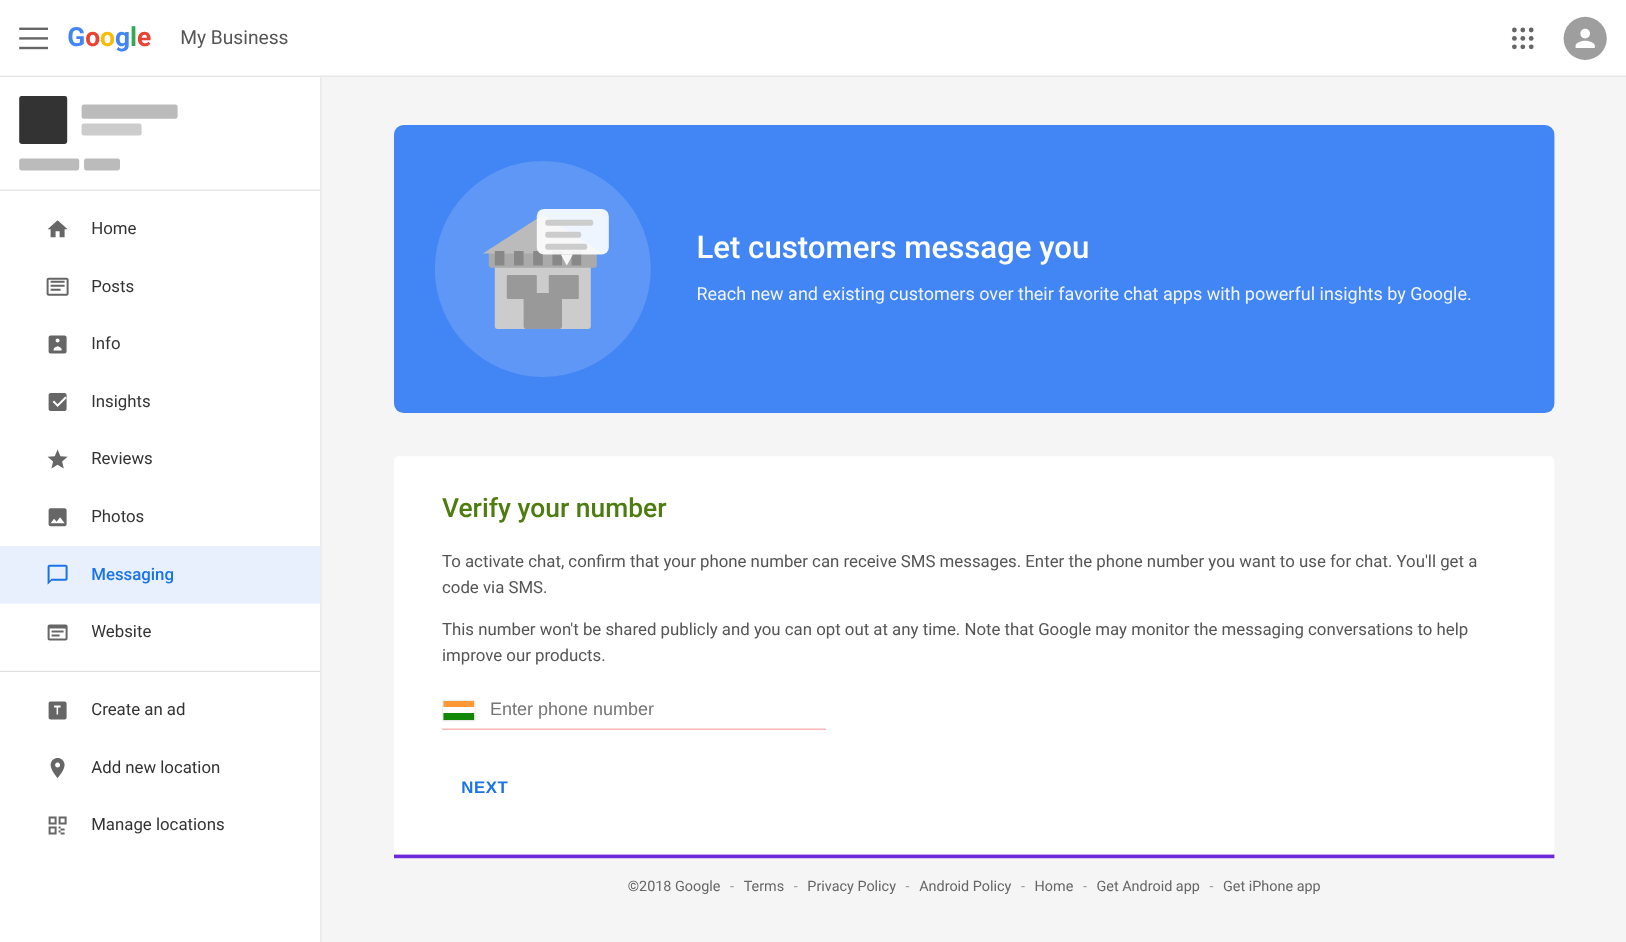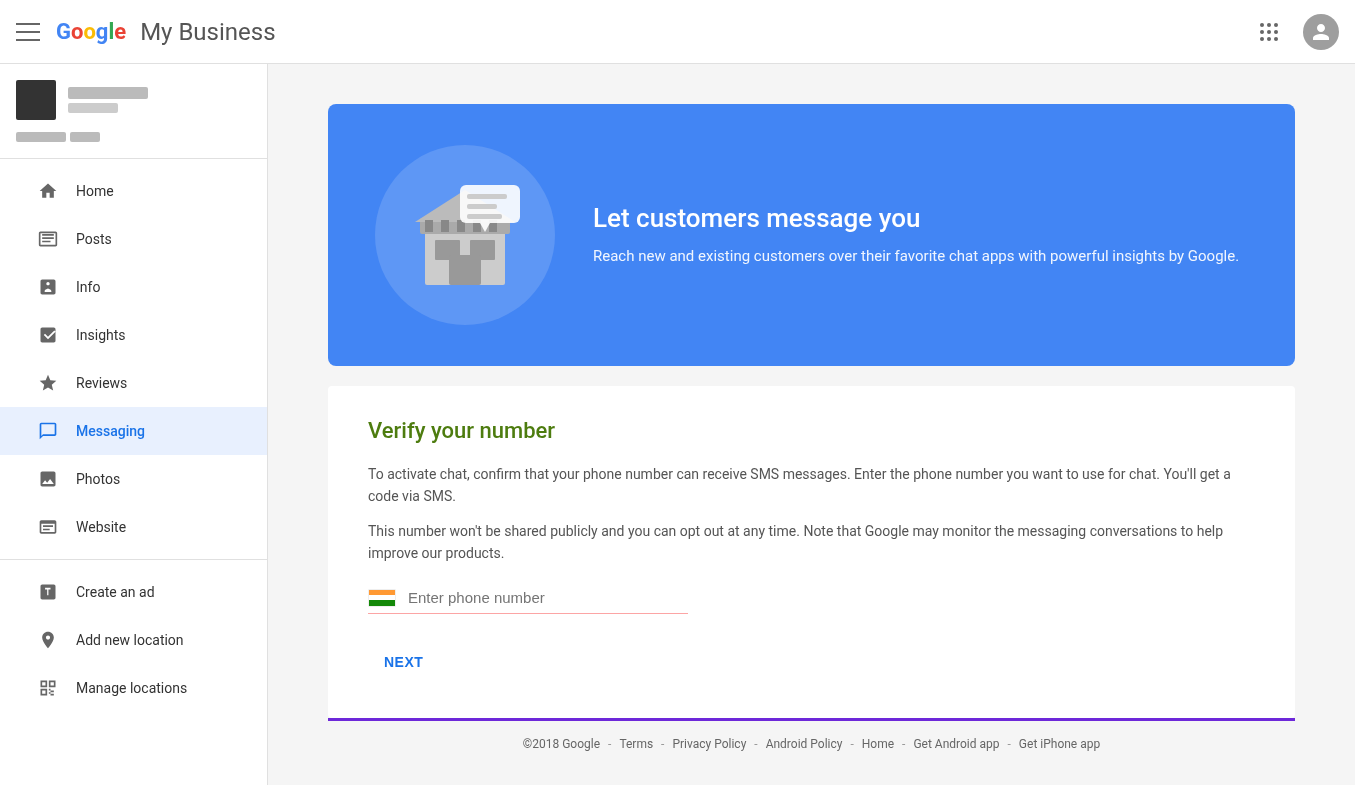--- a/index.html
+++ b/index.html
@@ -30,21 +30,21 @@
       display: flex; align-items: center; gap: 8px;
       font-size: 20px; font-weight: 400; color: #555;
     }
     .google-logo {
       display: flex; align-items: center;
     }
     .g-blue { color: #4285F4; font-size: 22px; font-weight: 700; }
     .g-red { color: #EA4335; font-size: 22px; font-weight: 700; }
     .g-yellow { color: #FBBC05; font-size: 22px; font-weight: 700; }
     .g-green { color: #34A853; font-size: 22px; font-weight: 700; }
-    .header-title { font-size: 24px; color: #555; margin-left: 6px; }
+    .header-title { font-size: 16px; color: #555; margin-left: 16px; }
     .header-right {
       margin-left: auto;
       display: flex; align-items: center; gap: 16px;
     }
     .header-apps-icon, .header-account-icon {
       width: 36px; height: 36px;
       border-radius: 50%;
       display: flex; align-items: center; justify-content: center;
       cursor: pointer;
       color: #666;
@@ -146,22 +146,22 @@
       background: #f5f5f5;
       padding: 40px 60px;
     }
 
     
     .promo-banner {
       background: #4285F4;
       border-radius: 8px;
       display: flex;
       align-items: center;
-      padding: 17px;
-      margin-bottom: 20px;
+      padding: 4px;
+      margin-bottom: 36px;
       overflow: hidden;
       min-height: 240px;
     }
     .promo-image-area {
       width: 240px;
       min-width: 240px;
       display: flex;
       align-items: center;
       justify-content: center;
       padding: 24px;
@@ -371,35 +371,35 @@
         <span>Insights</span>
       </div>
       <div class="nav-item">
         <span class="nav-icon">
           <svg width="20" height="20" viewBox="0 0 24 24" fill="currentColor">
               <path d="M12 17.27L18.18 21l-1.64-7.03L22 9.24l-7.19-.61L12 2 9.19 8.63 2 9.24l5.46 4.73L5.82 21z"></path>
             </svg>
         </span>
         <span>Reviews</span>
       </div>
+      <div class="nav-item">
+        <span class="nav-icon">
+          <svg width="20" height="20" viewBox="0 0 24 24" fill="currentColor">
+              <path d="M21 19V5c0-1.1-.9-2-2-2H5c-1.1 0-2 .9-2 2v14c0 1.1.9 2 2 2h14c1.1 0 2-.9 2-2zM8.5 13.5l2.5 3.01L14.5 12l4.5 6H5l3.5-4.5z"></path>
+            </svg>
+        </span>
+        <span>Photos</span>
+      </div>
       <div class="nav-item active">
         <span class="nav-icon">
           <svg width="20" height="20" viewBox="0 0 24 24" fill="currentColor">
               <path d="M20 2H4c-1.1 0-2 .9-2 2v18l4-4h14c1.1 0 2-.9 2-2V4c0-1.1-.9-2-2-2zm0 14H6l-2 2V4h16v12z"></path>
             </svg>
         </span>
         <span>Messaging</span>
-      </div>
-      <div class="nav-item">
-        <span class="nav-icon">
-          <svg width="20" height="20" viewBox="0 0 24 24" fill="currentColor">
-              <path d="M21 19V5c0-1.1-.9-2-2-2H5c-1.1 0-2 .9-2 2v14c0 1.1.9 2 2 2h14c1.1 0 2-.9 2-2zM8.5 13.5l2.5 3.01L14.5 12l4.5 6H5l3.5-4.5z"></path>
-            </svg>
-        </span>
-        <span>Photos</span>
       </div>
       <div class="nav-item">
         <span class="nav-icon">
           <svg width="20" height="20" viewBox="0 0 24 24" fill="currentColor">
               <path d="M20 4H4c-1.1 0-2 .9-2 2v12c0 1.1.9 2 2 2h16c1.1 0 2-.9 2-2V6c0-1.1-.9-2-2-2zm0 14H4V8h16v10zM6 10h12v2H6zm0 4h8v2H6z"></path>
             </svg>
         </span>
         <span>Website</span>
       </div>
 

